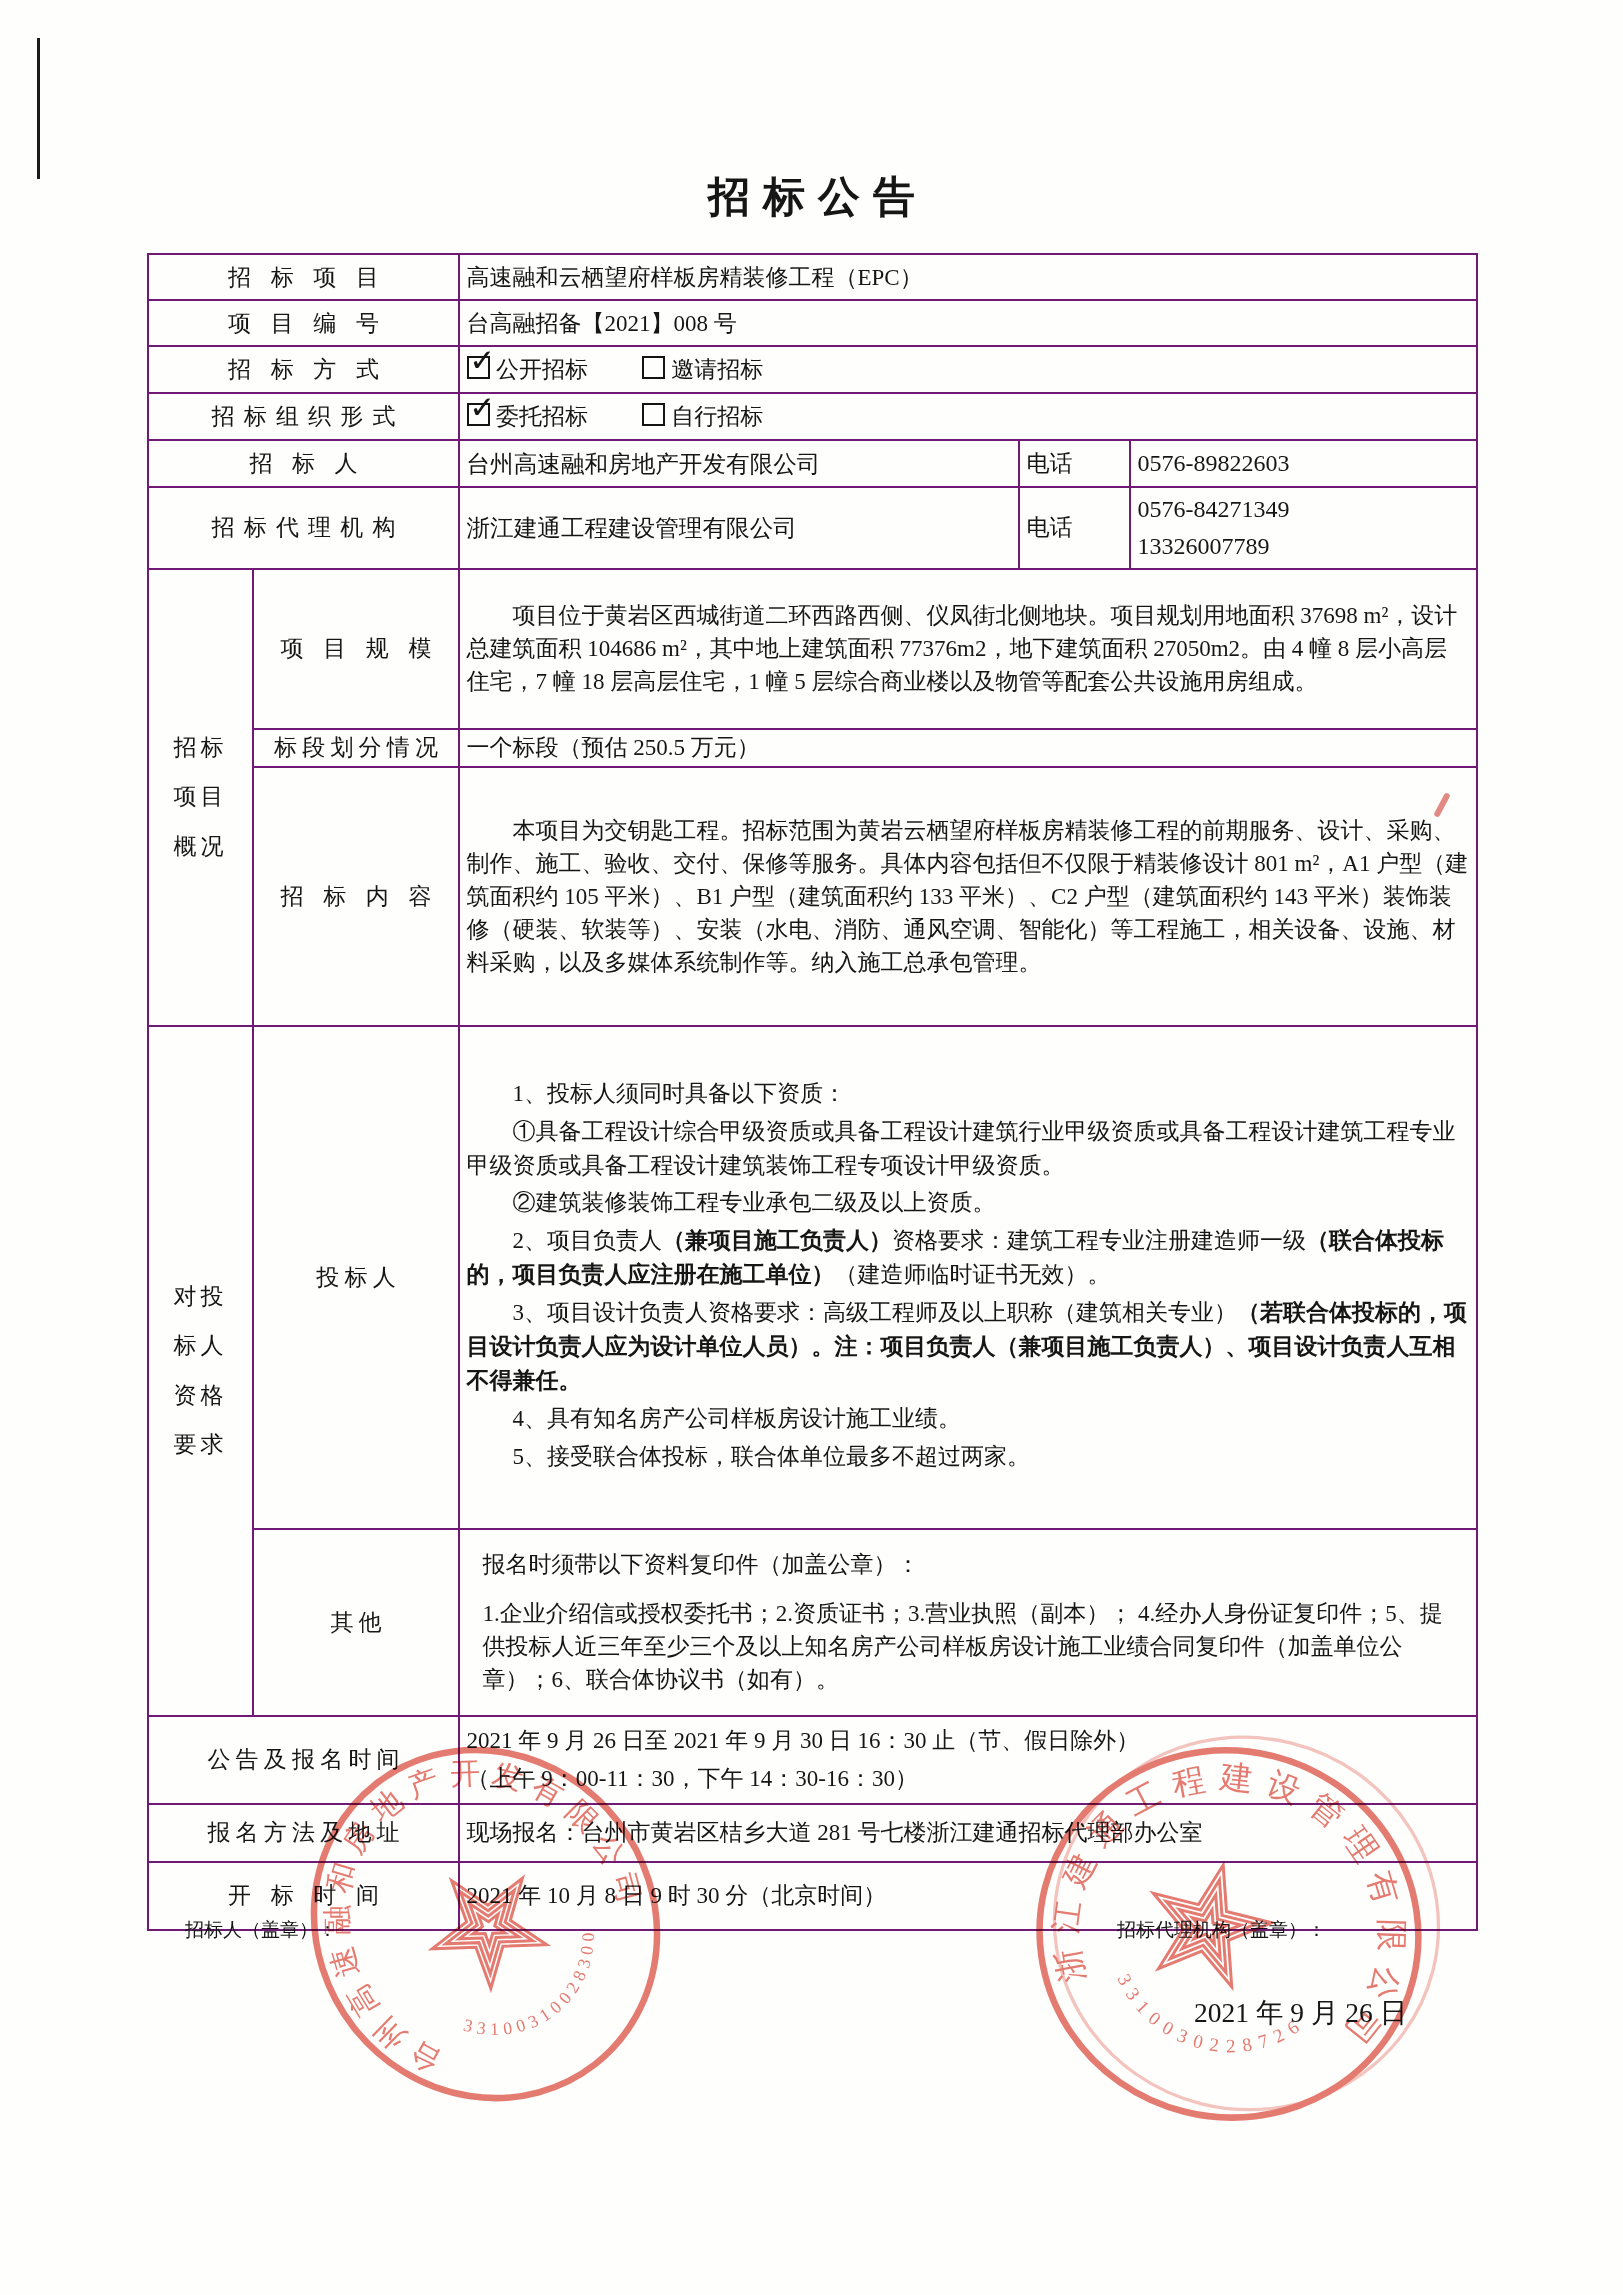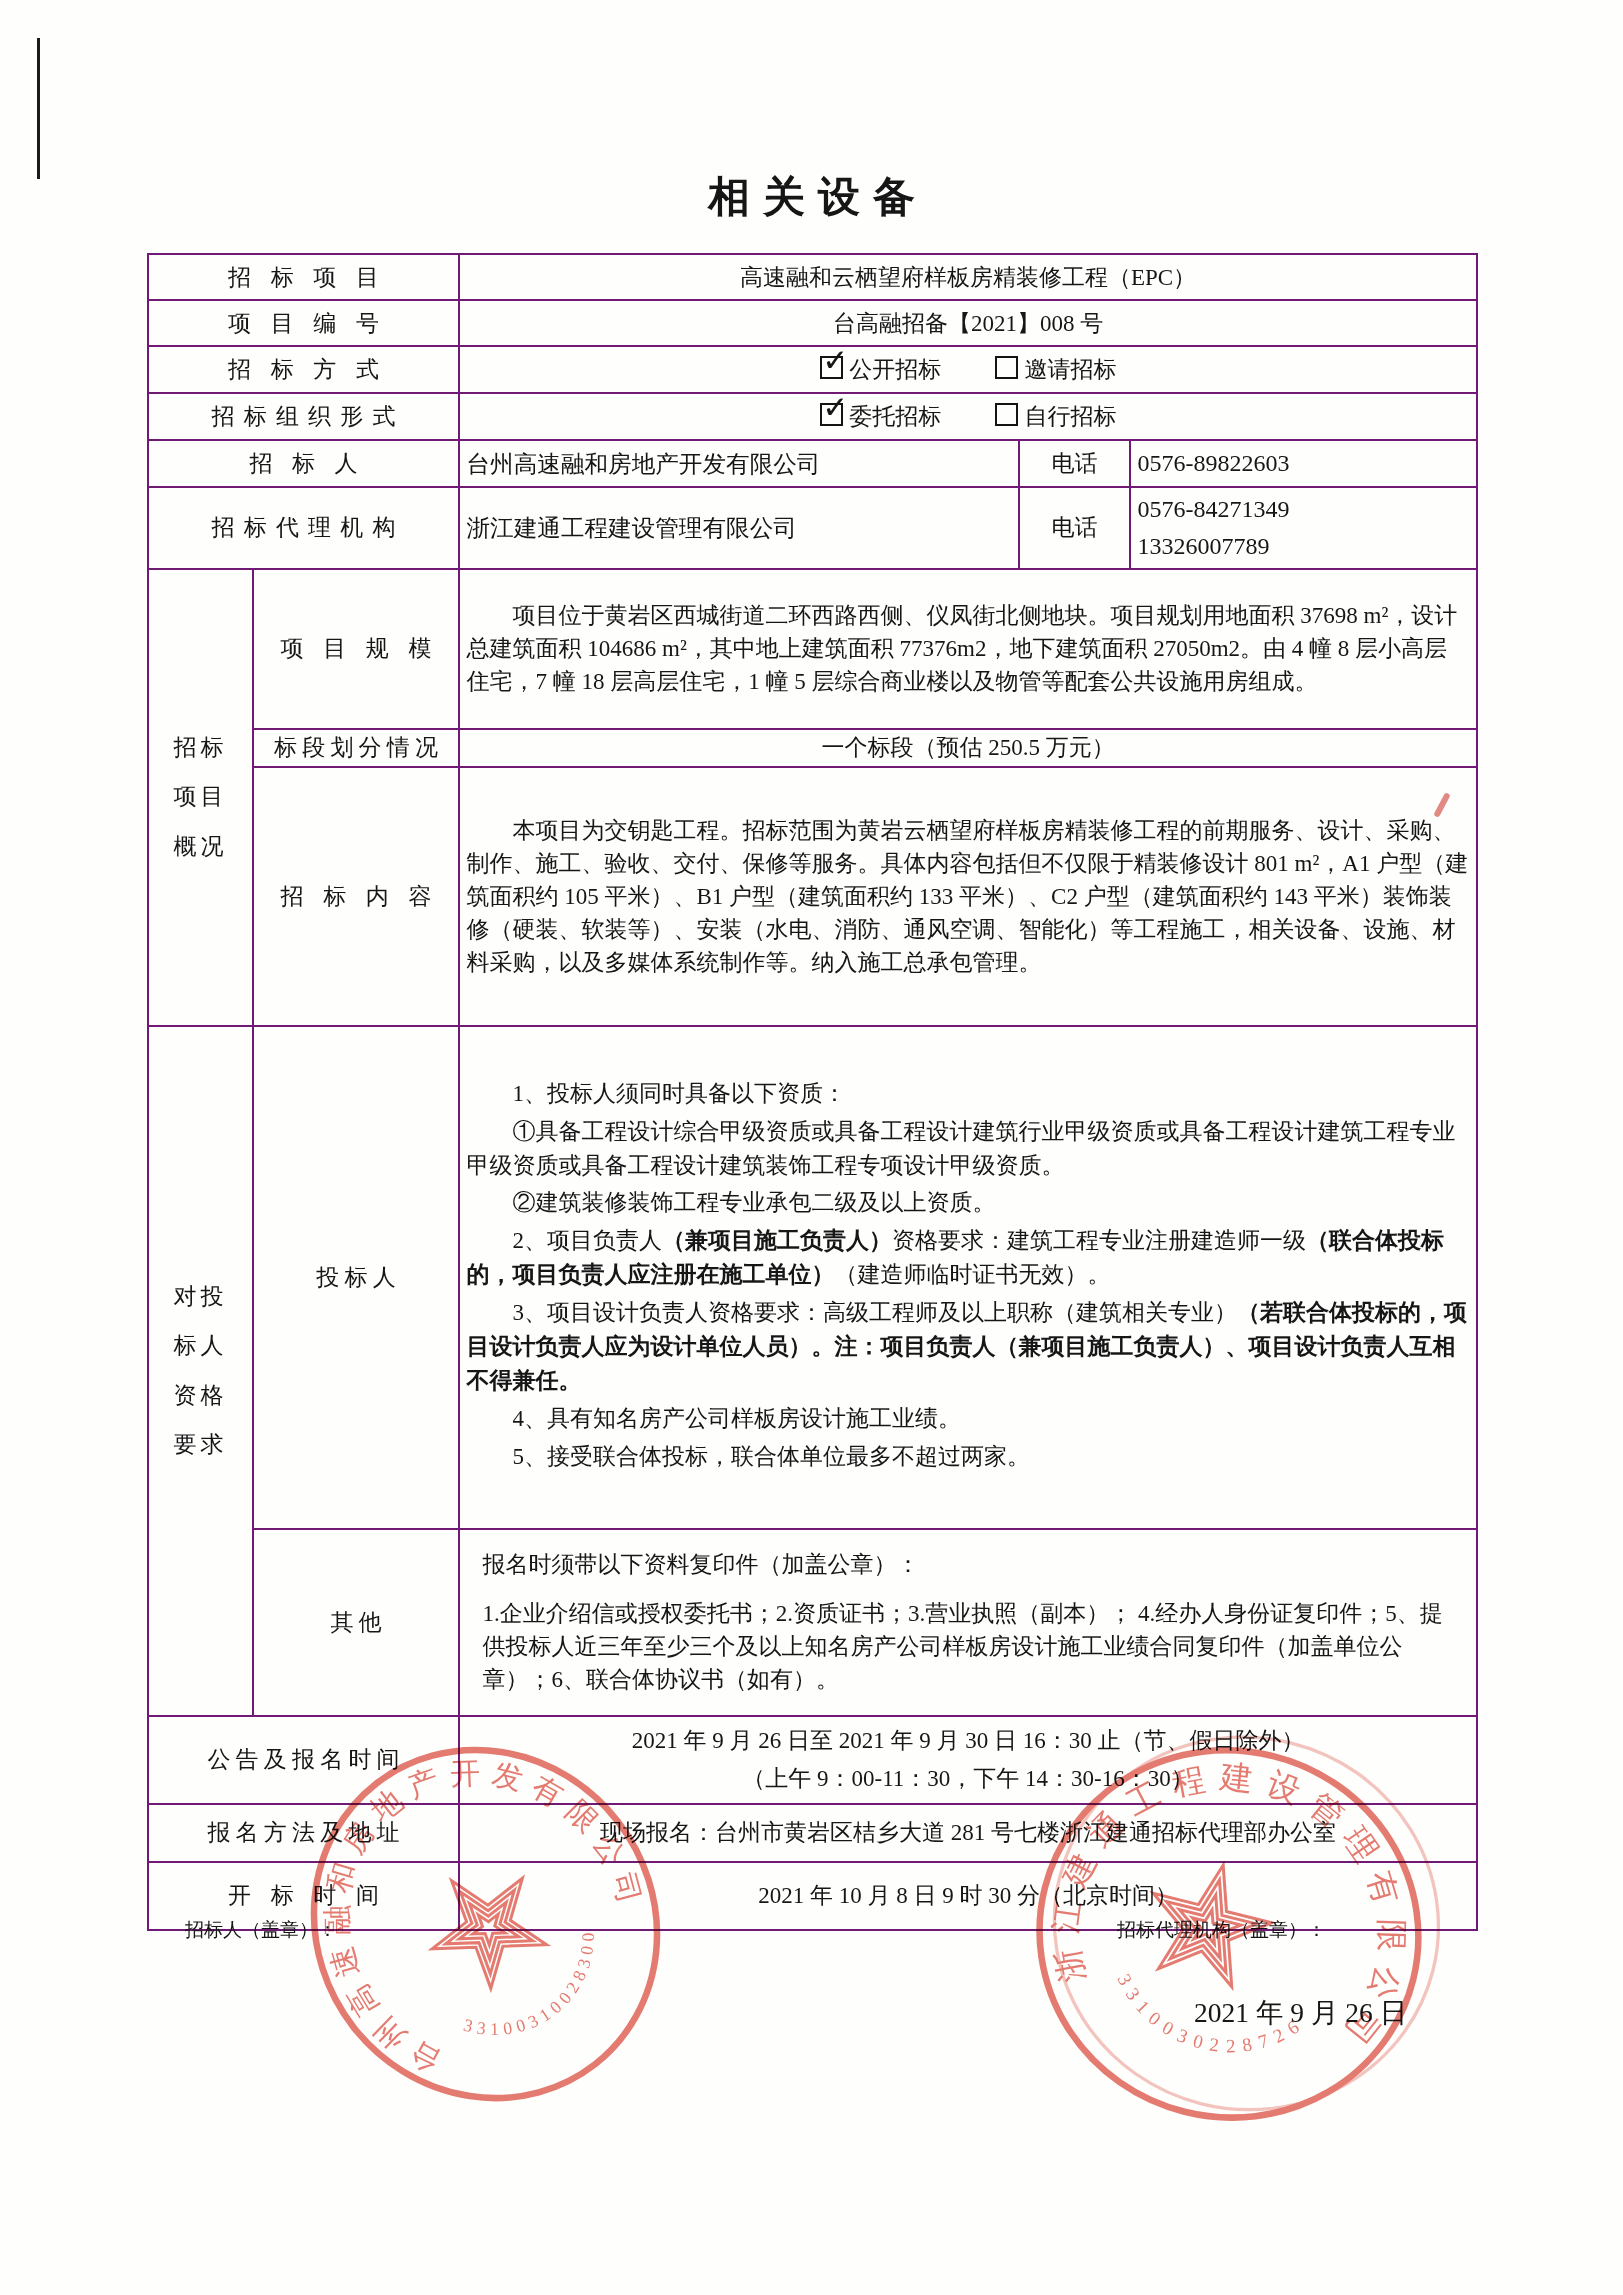--- a/index.html
+++ b/index.html
@@ -26,21 +26,21 @@
   }
   #main-table td{
     border:2px solid #701a75;
     padding:2.6px 6.5px;
     vertical-align:middle;
   }
   td.lbl{text-align:center;}
   .ls-a{letter-spacing:19.6px;text-indent:19.6px;}
   .ls-b{letter-spacing:9.2px;text-indent:9.2px;}
   .ls-c{letter-spacing:5.2px;text-indent:5.2px;}
-  td.ctr{text-align:center;margin-left:32px;}
+  td.ctr{text-align:left;margin-left:32px;}
   td.vlabel{
     text-align:center;letter-spacing:3.9px;
     line-height:2.15;white-space:pre-line;
   }
   td.sublbl{text-align:center;}
   td.para, td.para-ni{
     vertical-align:top;
     padding:6.5px 17px 5.2px 17px;
     line-height:33px;
   }
@@ -75,21 +75,21 @@
   #red-artifact{
     position:absolute;left:1439px;top:792px;width:5.9px;height:26px;
     background:#d4574e;opacity:.7;border-radius:3.3px;transform:rotate(28deg);
   }
 </style>
 </head>
 <body>
 
 <div id="page">
 
-  <div id="doc-title">相关设备</div>
+  <div id="doc-title">招标公告</div>
 
   <table id="main-table">
     <colgroup>
       <col style="width:105px">
         <col style="width:206px">
         <col style="width:560px">
         <col style="width:111px">
         <col style="width:347px">
     </colgroup>
     <tbody>

